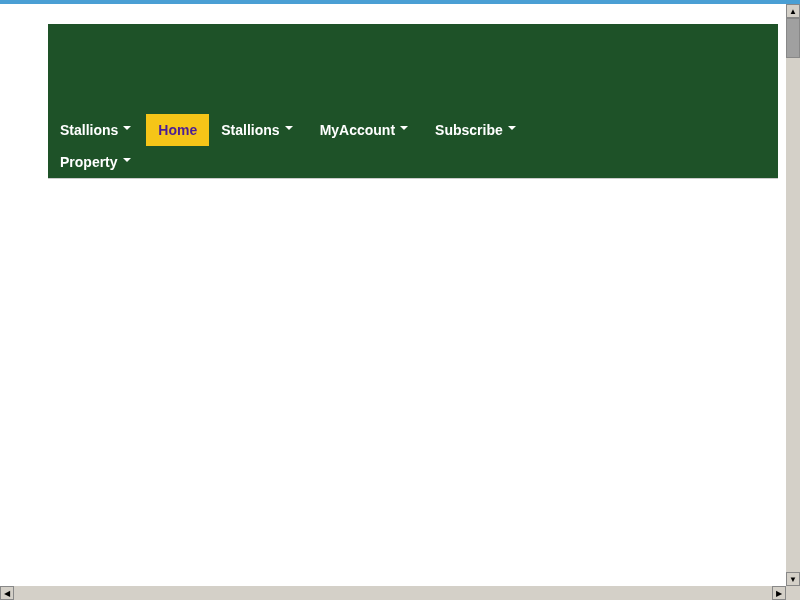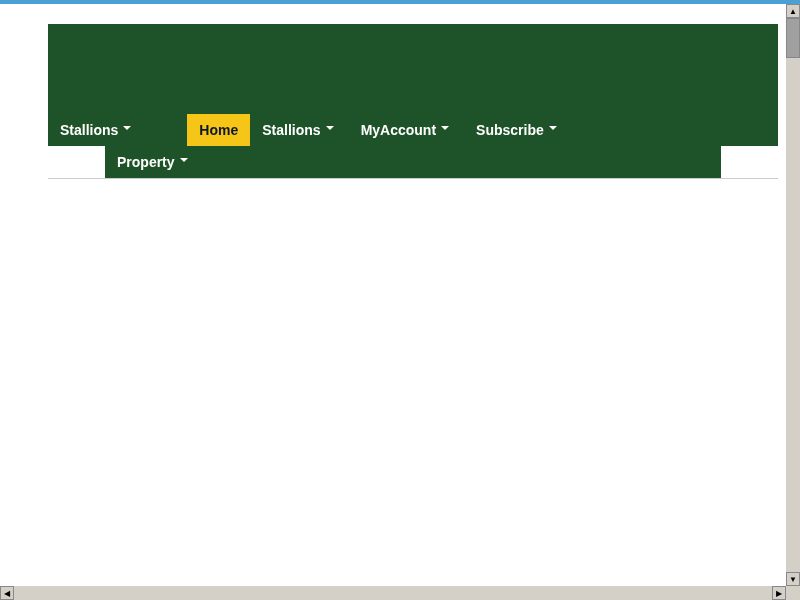--- a/index.html
+++ b/index.html
@@ -79,22 +79,21 @@
       cursor: pointer;
       white-space: nowrap;
       background: #1e5228;
       border: none;
       text-decoration: none;
       user-select: none;
     }
 
     .nav-item.active {
       background: #f5c518;
-      color: #0f172a;
-      margin-left: 41px;
+      color: #4c1d95;
     }
 
     .nav-item .chevron {
       display: inline-block;
       width: 12px;
       height: 12px;
       margin-left: 4px;
       position: relative;
     }
 
@@ -102,21 +101,21 @@
       content: '';
       position: absolute;
       top: 2px;
       left: 1px;
       border: 4px solid transparent;
       border-top-color: currentColor;
     }
 
     .nav-row-2 {
       display: flex;
-      width: 616px;
+      width: 730px;
       margin: 0 auto;
       background: #1e5228;
     }
 
     
     .scrollbar-v {
       position: absolute;
       right: 0;
       top: 4px;
       width: 14px;

